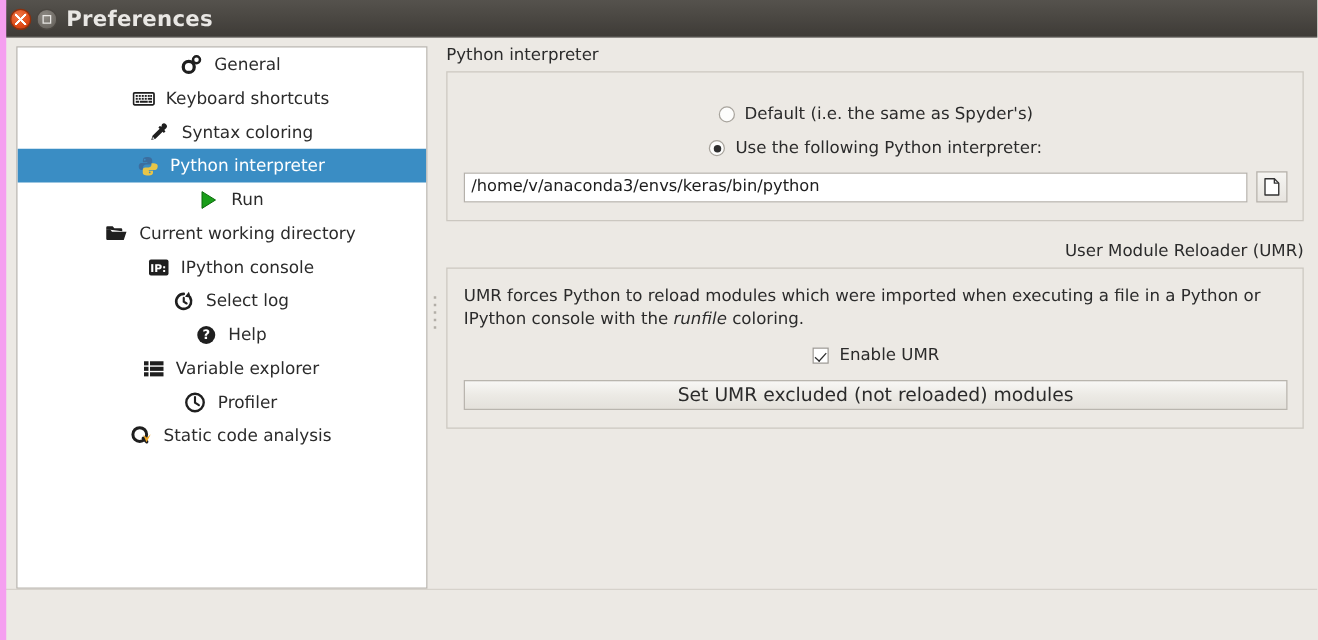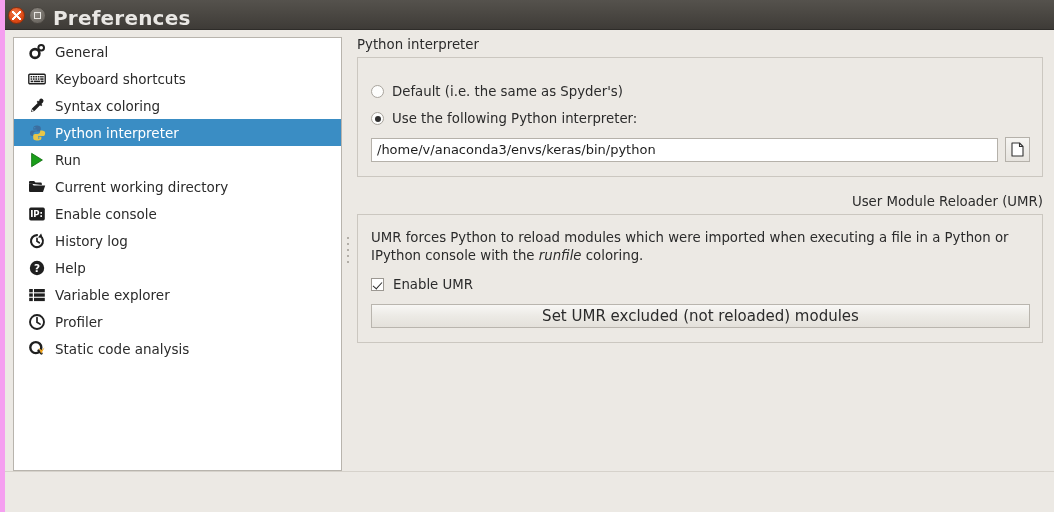--- a/index.html
+++ b/index.html
@@ -65,21 +65,21 @@
   .btn-max:after {
     content: "";
     position: absolute; left: 50%; top: 50%;
     width: 7px; height: 7px;
     margin: -4px 0 0 -4px;
     border: 1.5px solid #e8e6e3;
     box-sizing: border-box;
   }
   .win-title {
     position: absolute; left: 53px; top: 6px;
-    font-size: 20px; font-weight: bold;
+    font-size: 17px; font-weight: bold;
     color: #e9e7e4;
     letter-spacing: .2px;
     white-space: nowrap;
   }
 
   
   .sidebar {
     position: absolute; left: 13px; top: 37px;
     width: 329px; height: 434px;
     background: #ffffff;
@@ -88,20 +88,21 @@
     overflow: hidden;
   }
   .side-item {
     display: flex; align-items: center;
     height: 27px;
     padding-left: 13px;
     box-sizing: border-box;
     color: #2b2b2b;
     font-size: 13.5px;
     white-space: nowrap;
+    justify-content: center;
   }
   .side-item.selected {
     background: #3a8dc4;
     color: #ffffff;
   }
   .side-ico {
     width: 20px; height: 20px;
     margin-right: 8px;
     flex: 0 0 20px;
     display: flex; align-items: center; justify-content: center;
@@ -143,20 +144,21 @@
     line-height: 18px;
   }
   .gb-text i { }
 
   .radio-row, .check-row {
     display: flex; align-items: center;
     margin-top: 12px;
     font-size: 13.3px;
     color: #2b2b2b;
     white-space: nowrap;
+    justify-content: center;
   }
   .radio {
     width: 13px; height: 13px;
     border-radius: 50%;
     border: 1px solid #a8a49d;
     background: #fdfdfc;
     margin-right: 8px;
     position: relative;
     flex: 0 0 13px;
     box-sizing: border-box;
@@ -319,31 +321,31 @@
         </span>
         <span>Current working directory</span>
       </div>
       <div class="side-item">
         <span class="side-ico">
           <svg width="18" height="18" viewBox="0 0 18 18">
             <rect x="1.2" y="2.6" width="15.6" height="12.8" rx="1.6" fill="#1f1f1f"></rect>
             <text x="8.6" y="12.4" font-size="8.6" font-family="DejaVu Sans, sans-serif" font-weight="bold" fill="#ffffff" text-anchor="middle">IP:</text>
           </svg>
         </span>
-        <span>Enable console</span>
+        <span>IPython console</span>
       </div>
       <div class="side-item">
         <span class="side-ico">
           <svg width="18" height="18" viewBox="0 0 18 18">
             <path d="M9 3.1a6 6 0 1 0 5.1 2.9" fill="none" stroke="#1f1f1f" stroke-width="2.1" stroke-linecap="round"></path>
             <path d="M13.1 1.4 14.8 6.1 10 5.4z" fill="#1f1f1f"></path>
             <path d="M9 6.3V9.3l2.3 1.5" fill="none" stroke="#1f1f1f" stroke-width="1.7" stroke-linecap="round"></path>
           </svg>
         </span>
-        <span>History log</span>
+        <span>Select log</span>
       </div>
       <div class="side-item">
         <span class="side-ico">
           <svg width="18" height="18" viewBox="0 0 18 18">
             <circle cx="9" cy="9" r="7.2" fill="#1f1f1f"></circle>
             <text x="9" y="12.6" font-size="10.5" font-family="DejaVu Sans, sans-serif" font-weight="bold" fill="#ffffff" text-anchor="middle">?</text>
           </svg>
         </span>
         <span>Help</span>
       </div>

